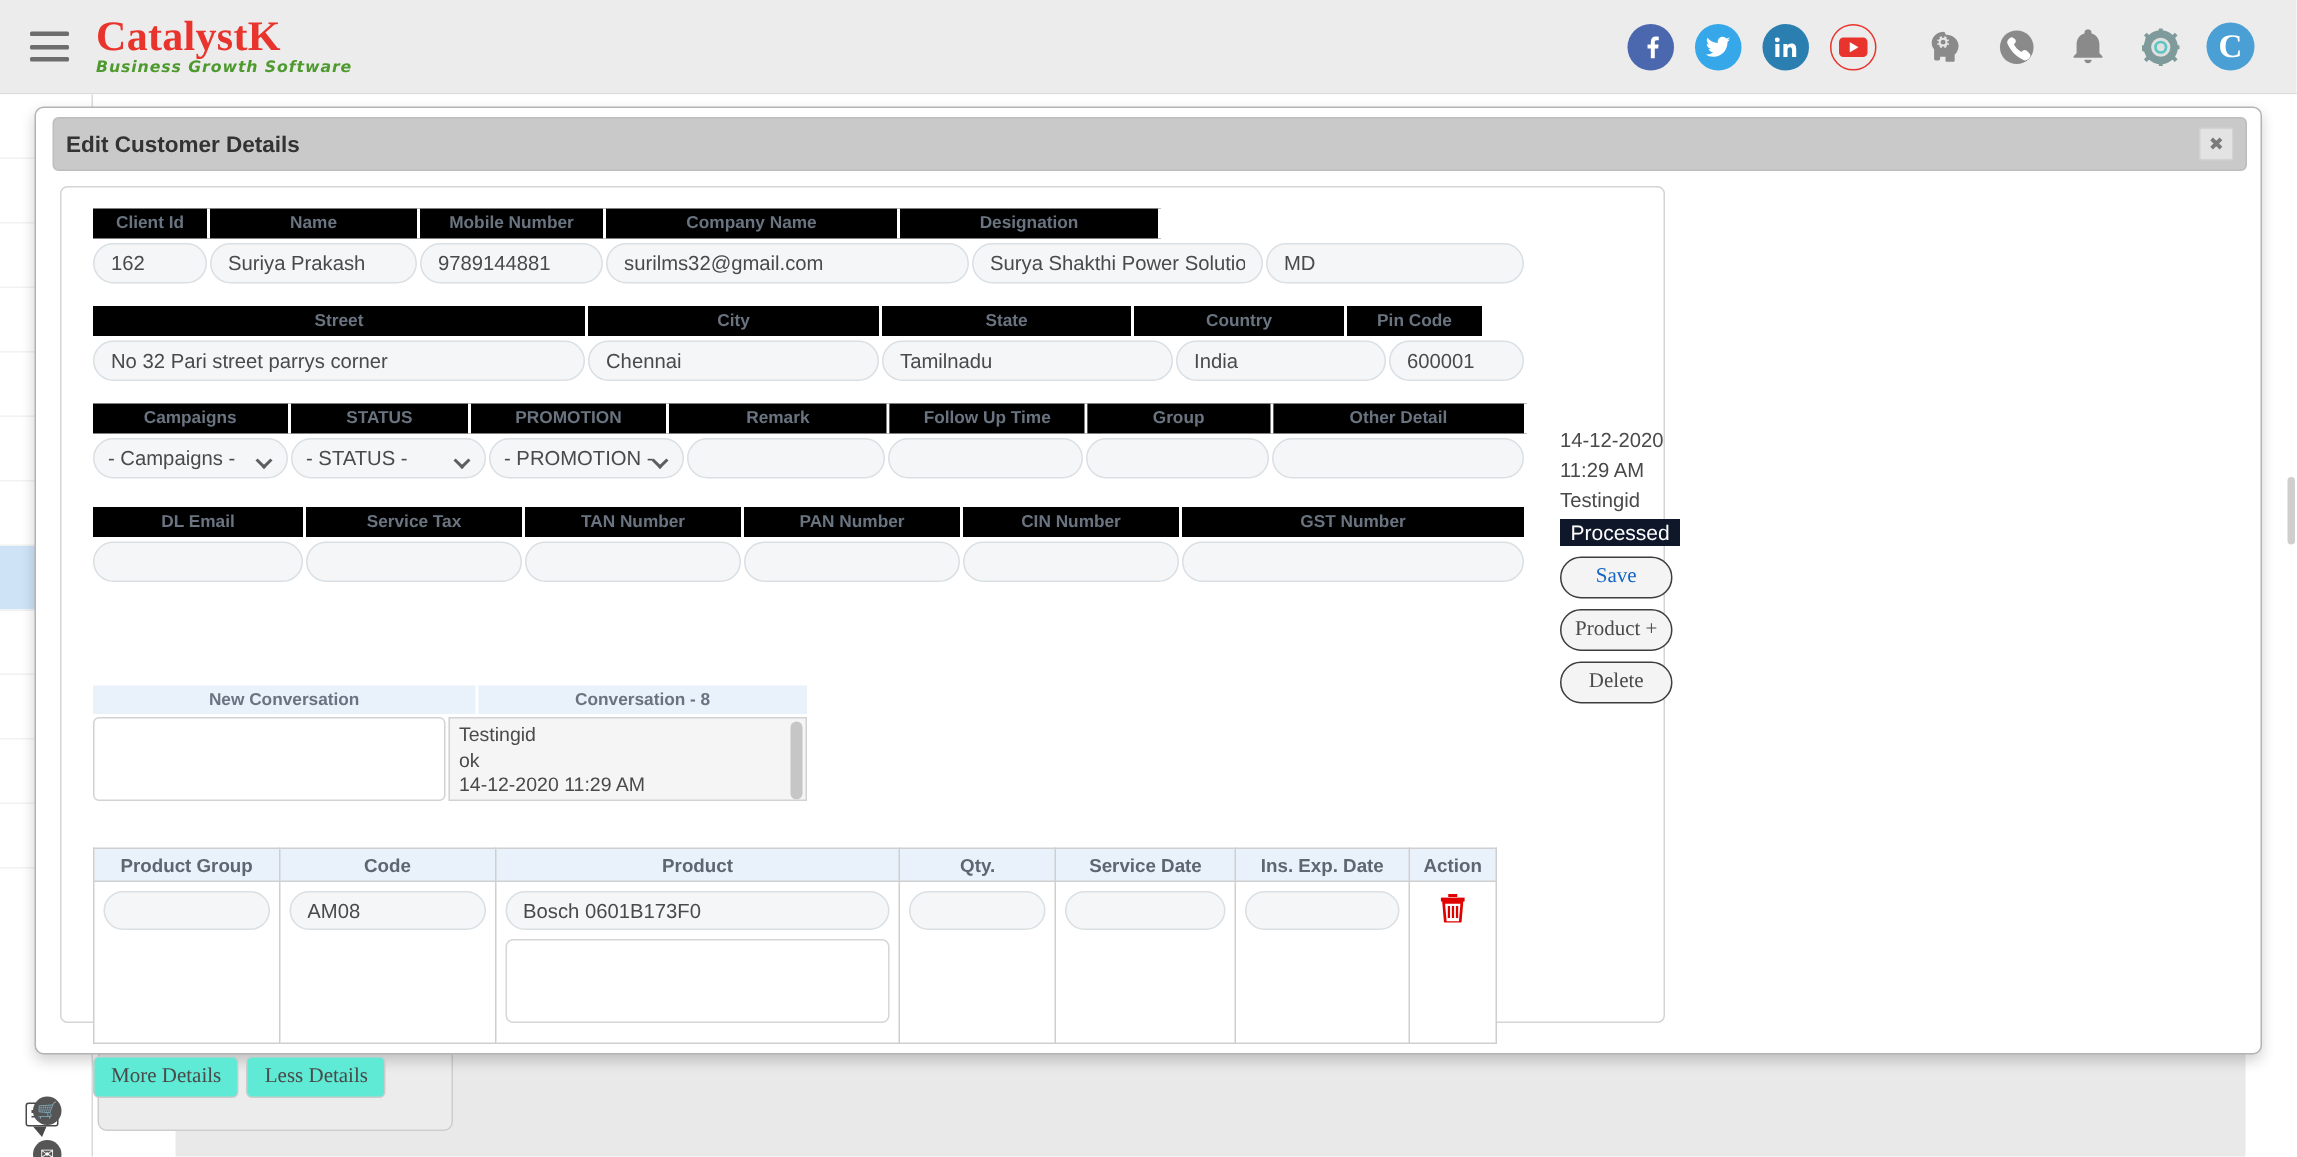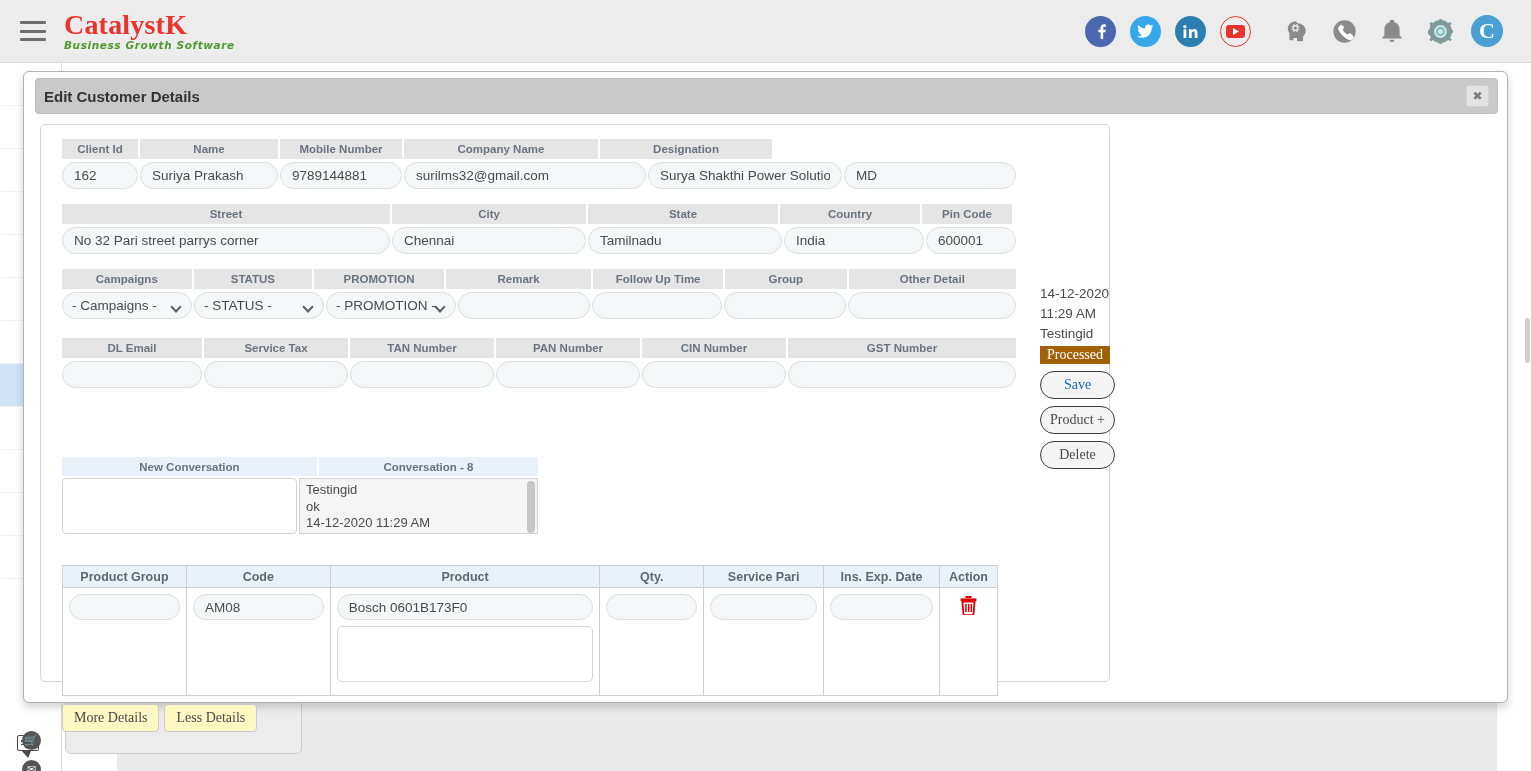--- a/index.html
+++ b/index.html
@@ -140,21 +140,21 @@
   }
   #form-card {
     position: absolute; left: 0; top: 0; width: 1070px; height: 558px;
     border: 1px solid #d4d4d4; border-radius: 5px; background: #fff;
   }
 
   
   .frow { position: absolute; left: 21px; width: 956px; }
   .labrow { display: flex; height: 20px; }
   .lab {
-    background: #e5e5e5; color: #6a7480;
+    background: #000000; color: #6a7480;
     font-size: 11.5px; font-weight: bold;
     display: flex; align-items: center; justify-content: center;
     border-right: 2px solid #fff;
     white-space: nowrap; overflow: hidden;
   }
   .inprow { display: flex; height: 27px; margin-top: 3px; }
   .cell { padding-right: 2px; }
   input.pill, select.pill {
     width: 100%; height: 27px;
     background: #f4f6f7; border: 1px solid #d9dfe3;
@@ -216,21 +216,21 @@
     width: 100%; height: 56px; margin-top: 6px;
     border: 1px solid #d6d6d6; border-radius: 5px; background: #fff;
     resize: none; outline: none;
     font-family: "Liberation Sans", sans-serif; font-size: 13px; padding: 4px 6px;
   }
   .trash { cursor: pointer; display: inline-block; margin-top: 2px; }
 
   
   #btnrow { position: absolute; left: 21px; top: 579px; display: flex; gap: 5px; }
   .gbtn {
-    background: #fef9c3; border: 1px solid #cbcbcb; border-radius: 4px;
+    background: #5eead4; border: 1px solid #cbcbcb; border-radius: 4px;
     font-family: "Liberation Serif", serif; font-size: 14px; color: #4a4a4a;
     padding: 5px 11px; cursor: pointer; white-space: nowrap;
   }
 
   
   #sidecol { position: absolute; left: 1000px; top: 160px; width: 110px; }
   .sideline { font-size: 13.5px; color: #4a4a4a; line-height: 20px; }
   #badge-processed {
     display: inline-block; background: #008000; color: #fff;
     font-size: 14px; padding: 1px 7px; margin-top: 2px;
@@ -411,21 +411,21 @@
           <div class="cell" style="width:244px"><input class="pill" value="surilms32@gmail.com" style=""></div>
           <div class="cell" style="width:196px"><input class="pill" value="Surya Shakthi Power Solutions" style=""></div>
           <div class="cell" style="width:174px"><input class="pill" value="MD" style=""></div>
         </div>
       </div>
 
       <div class="frow" style="top:79px">
         <div class="labrow">
           <div class="lab" style="width:330px">Street</div>
           <div class="lab" style="width:196px">City</div>
-          <div class="lab" style="width:192px">State</div>
+          <div class="lab" style="width:168px">State</div>
           <div class="lab" style="width:142px">Country</div>
           <div class="lab" style="width:92px">Pin Code</div>
         </div>
         <div class="inprow">
           <div class="cell" style="width:330px"><input class="pill" value="No 32 Pari street parrys corner" style=""></div>
           <div class="cell" style="width:196px"><input class="pill" value="Chennai" style=""></div>
           <div class="cell" style="width:196px"><input class="pill" value="Tamilnadu" style=""></div>
           <div class="cell" style="width:142px"><input class="pill" value="India" style=""></div>
           <div class="cell" style="width:92px"><input class="pill" value="600001" style=""></div>
         </div>
@@ -496,21 +496,21 @@
         </div>
       </div>
 
       <table id="ptable">
         <thead>
           <tr>
             <th style="width:124px">Product Group</th>
             <th style="width:144px">Code</th>
             <th style="width:270px">Product</th>
             <th style="width:104px">Qty.</th>
-            <th style="width:120px">Service Pari</th>
+            <th style="width:120px">Service Date</th>
             <th style="width:116px">Ins. Exp. Date</th>
             <th style="width:58px">Action</th>
           </tr>
         </thead>
         <tbody>
           <tr>
             <td>
               <input class="pill" value="" style="">
             </td>
             <td>
@@ -548,19 +548,19 @@
       <div id="btnrow">
         <button class="gbtn">More Details</button>
         <button class="gbtn">Less Details</button>
       </div>
     </div>
 
     <div id="sidecol">
       <div class="sideline">14-12-2020</div>
       <div class="sideline">11:29 AM</div>
       <div class="sideline">Testingid</div>
-      <div id="badge-processed" style="background: #a16207; font-family: Liberation Serif, serif;">Processed</div>
+      <div id="badge-processed" style="background: #0f172a;">Processed</div>
       <button class="actbtn" id="btn-save">Save</button>
       <button class="actbtn" id="btn-product">Product +</button>
       <button class="actbtn" id="btn-delete">Delete</button>
     </div>
   </div>
 </div>
 
 </body></html>

